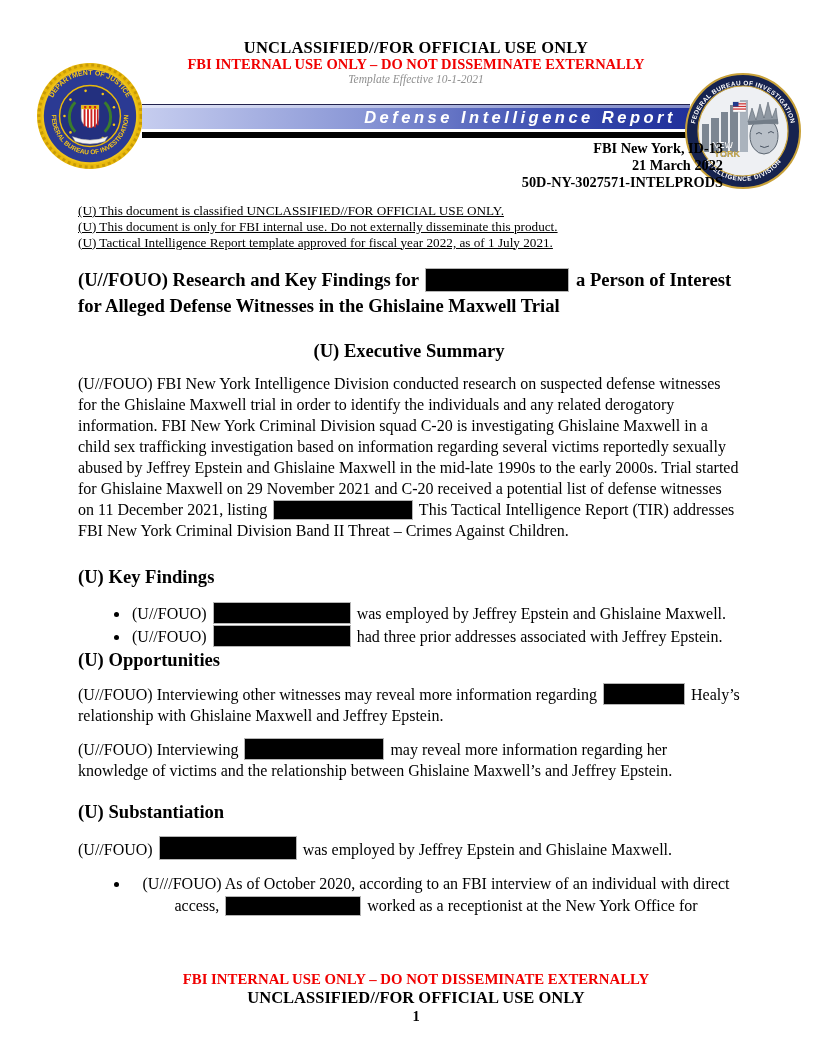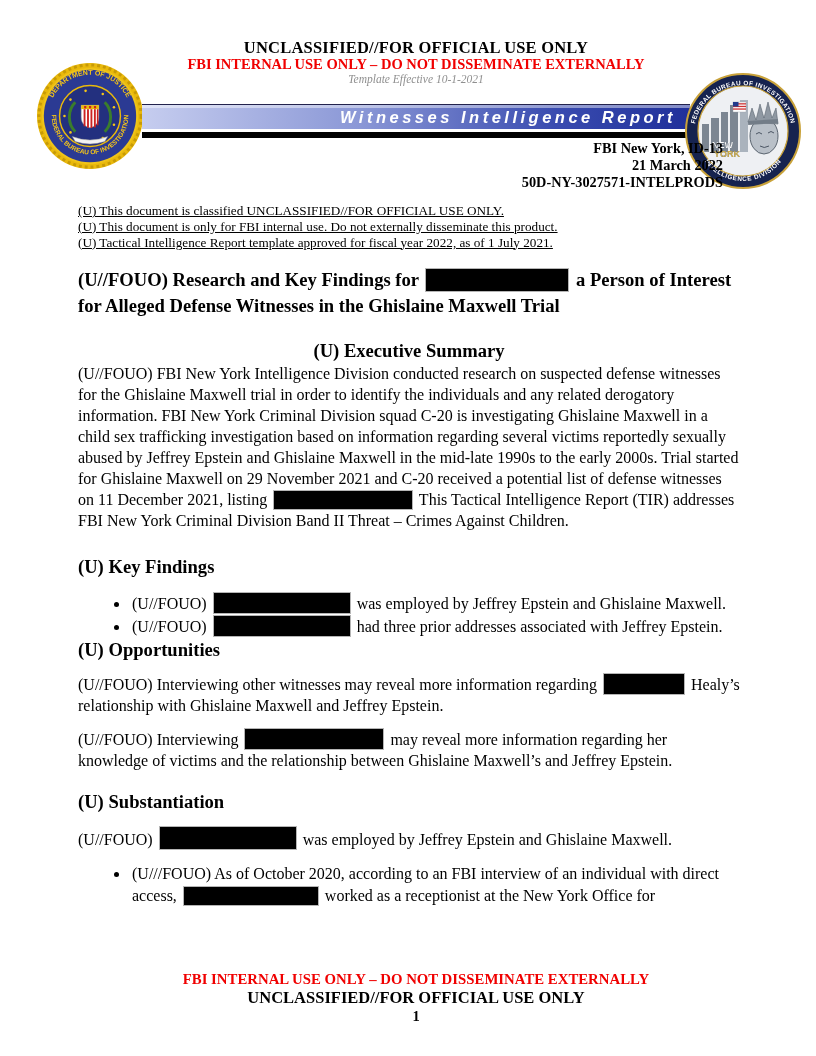--- a/index.html
+++ b/index.html
@@ -27,24 +27,24 @@
   .hdr-info{position:absolute;top:140px;right:109px;text-align:right;
             font-weight:bold;font-size:14.3px;line-height:17px;}
 
   
   .content{position:absolute;left:78px;top:203px;width:662px;}
   .class-note{font-size:13.2px;line-height:15.8px;text-decoration:underline;}
   .doc-title{font-size:18.6px;font-weight:bold;line-height:26px;margin:17px 0 0 0;}
   .sec-head{font-size:18.6px;font-weight:bold;line-height:25px;margin:0;}
   .h-exec{margin-top:19px;text-align:center;} .h-kf{margin-top:23px;} .h-opp{} .h-sub{margin-top:18px;}
   .para{font-size:16px;line-height:21px;margin:0;}
-  .p-exec{} .p-opp1{margin-top:12px;} .p-opp2{margin-top:11px;}
+  .p-exec{margin-top:10px;} .p-opp1{margin-top:12px;} .p-opp2{margin-top:11px;}
   .p-sublead{margin-top:12px;}
   ul.blist{margin:13px 0 0 0;padding:0 0 0 52px;font-size:16px;line-height:21.5px;}
-  ul.blist2{}
+  ul.blist2{text-align:center;}
   ul.blist li{padding-left:2px;}
   .redaction{display:inline-block;background:#000;border:1px solid #b5b5b5;
              vertical-align:text-bottom;margin:0 2px -2px 2px;}
 
   
   .footer{position:absolute;left:0;top:971px;width:100%;text-align:center;}
   .ftr-caveat{font-size:14.8px;font-weight:bold;color:#f00000;line-height:17px;}
   .ftr-class{font-size:16.5px;font-weight:bold;line-height:19px;}
   .ftr-page{font-size:14.5px;font-weight:bold;line-height:18px;}
 </style>
@@ -93,21 +93,21 @@
       <rect x="62" y="48" width="1.6" height="16.5"></rect>
     </g>
     <rect x="46" y="44" width="18" height="4" fill="#e9b90c"></rect>
     <rect x="49" y="44.8" width="2.2" height="2.4" fill="#cc2222"></rect>
     <rect x="54" y="44.8" width="2.2" height="2.4" fill="#cc2222"></rect>
     <rect x="59" y="44.8" width="2.2" height="2.4" fill="#cc2222"></rect>
     <path d="M37 76 q18 7 36 0 l-3 5 q-15 5 -30 0 z" fill="#f2f2f2" stroke="#999" stroke-width="0.5"></path>
   </svg>
 
   <div class="banner">
-    <span>Witnesses Intelligence Report</span>
+    <span>Defense Intelligence Report</span>
   </div>
   <div class="black-bar"></div>
 
   <svg class="seal-right" viewBox="0 0 118 118">
     <circle cx="59" cy="59" r="57" fill="#16234f" stroke="#c9a23a" stroke-width="2"></circle>
     <circle cx="59" cy="59" r="45" fill="#e9ebee" stroke="#c9a23a" stroke-width="1.2"></circle>
     <clipPath id="nyClip">
         <circle cx="59" cy="59" r="44"></circle>
       </clipPath>
     <g clip-path="url(#nyClip)">

